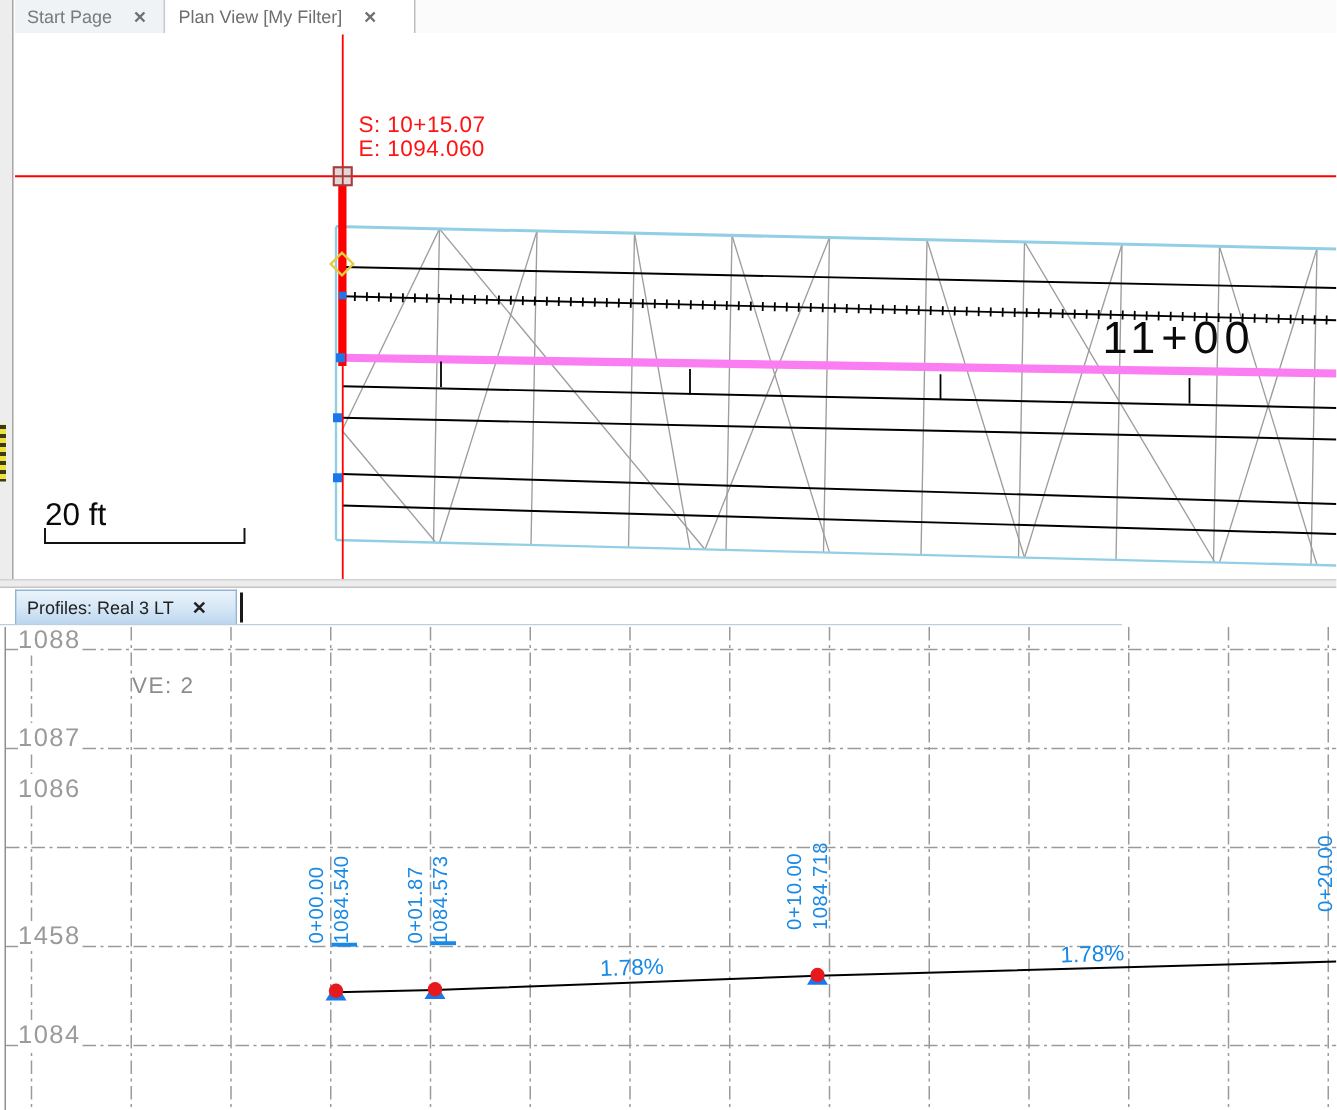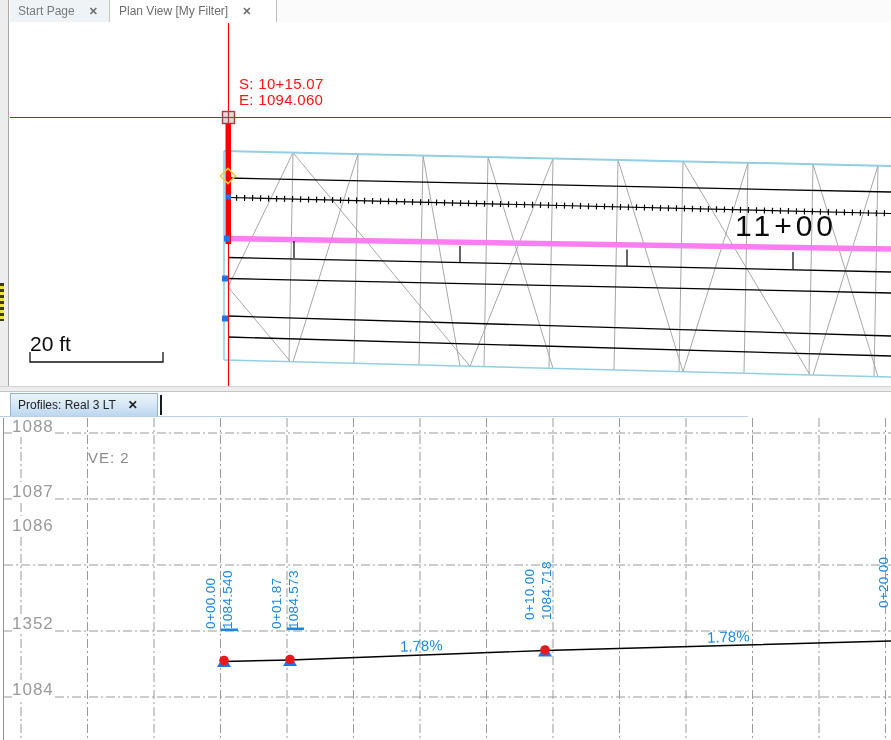--- a/index.html
+++ b/index.html
@@ -212,21 +212,21 @@
         <circle cx="545" cy="650" r="4.8" fill="#e8191c"></circle>
       </g>
     </svg>
   </div>
 
   <div class="ve">VE: 2</div>
 
   <div class="elev" style="top:417px">1088</div>
   <div class="elev" style="top:482px">1087</div>
   <div class="elev" style="top:516px">1086</div>
-  <div class="elev" style="top:614px">1352</div>
+  <div class="elev" style="top:614px">1458</div>
   <div class="elev" style="top:680px">1084</div>
 
   <div class="rot" style="left:203px; top:629px">0+00.00</div>
   <div class="rot" style="left:220px; top:629px">1084.540</div>
   <div class="rot" style="left:269px; top:629px">0+01.87</div>
   <div class="rot" style="left:286px; top:629px">1084.573</div>
   <div class="rot" style="left:522px; top:620px">0+10.00</div>
   <div class="rot" style="left:539px; top:620px">1084.718</div>
   <div class="rot" style="left:876px; top:608px">0+20.00</div>
 

